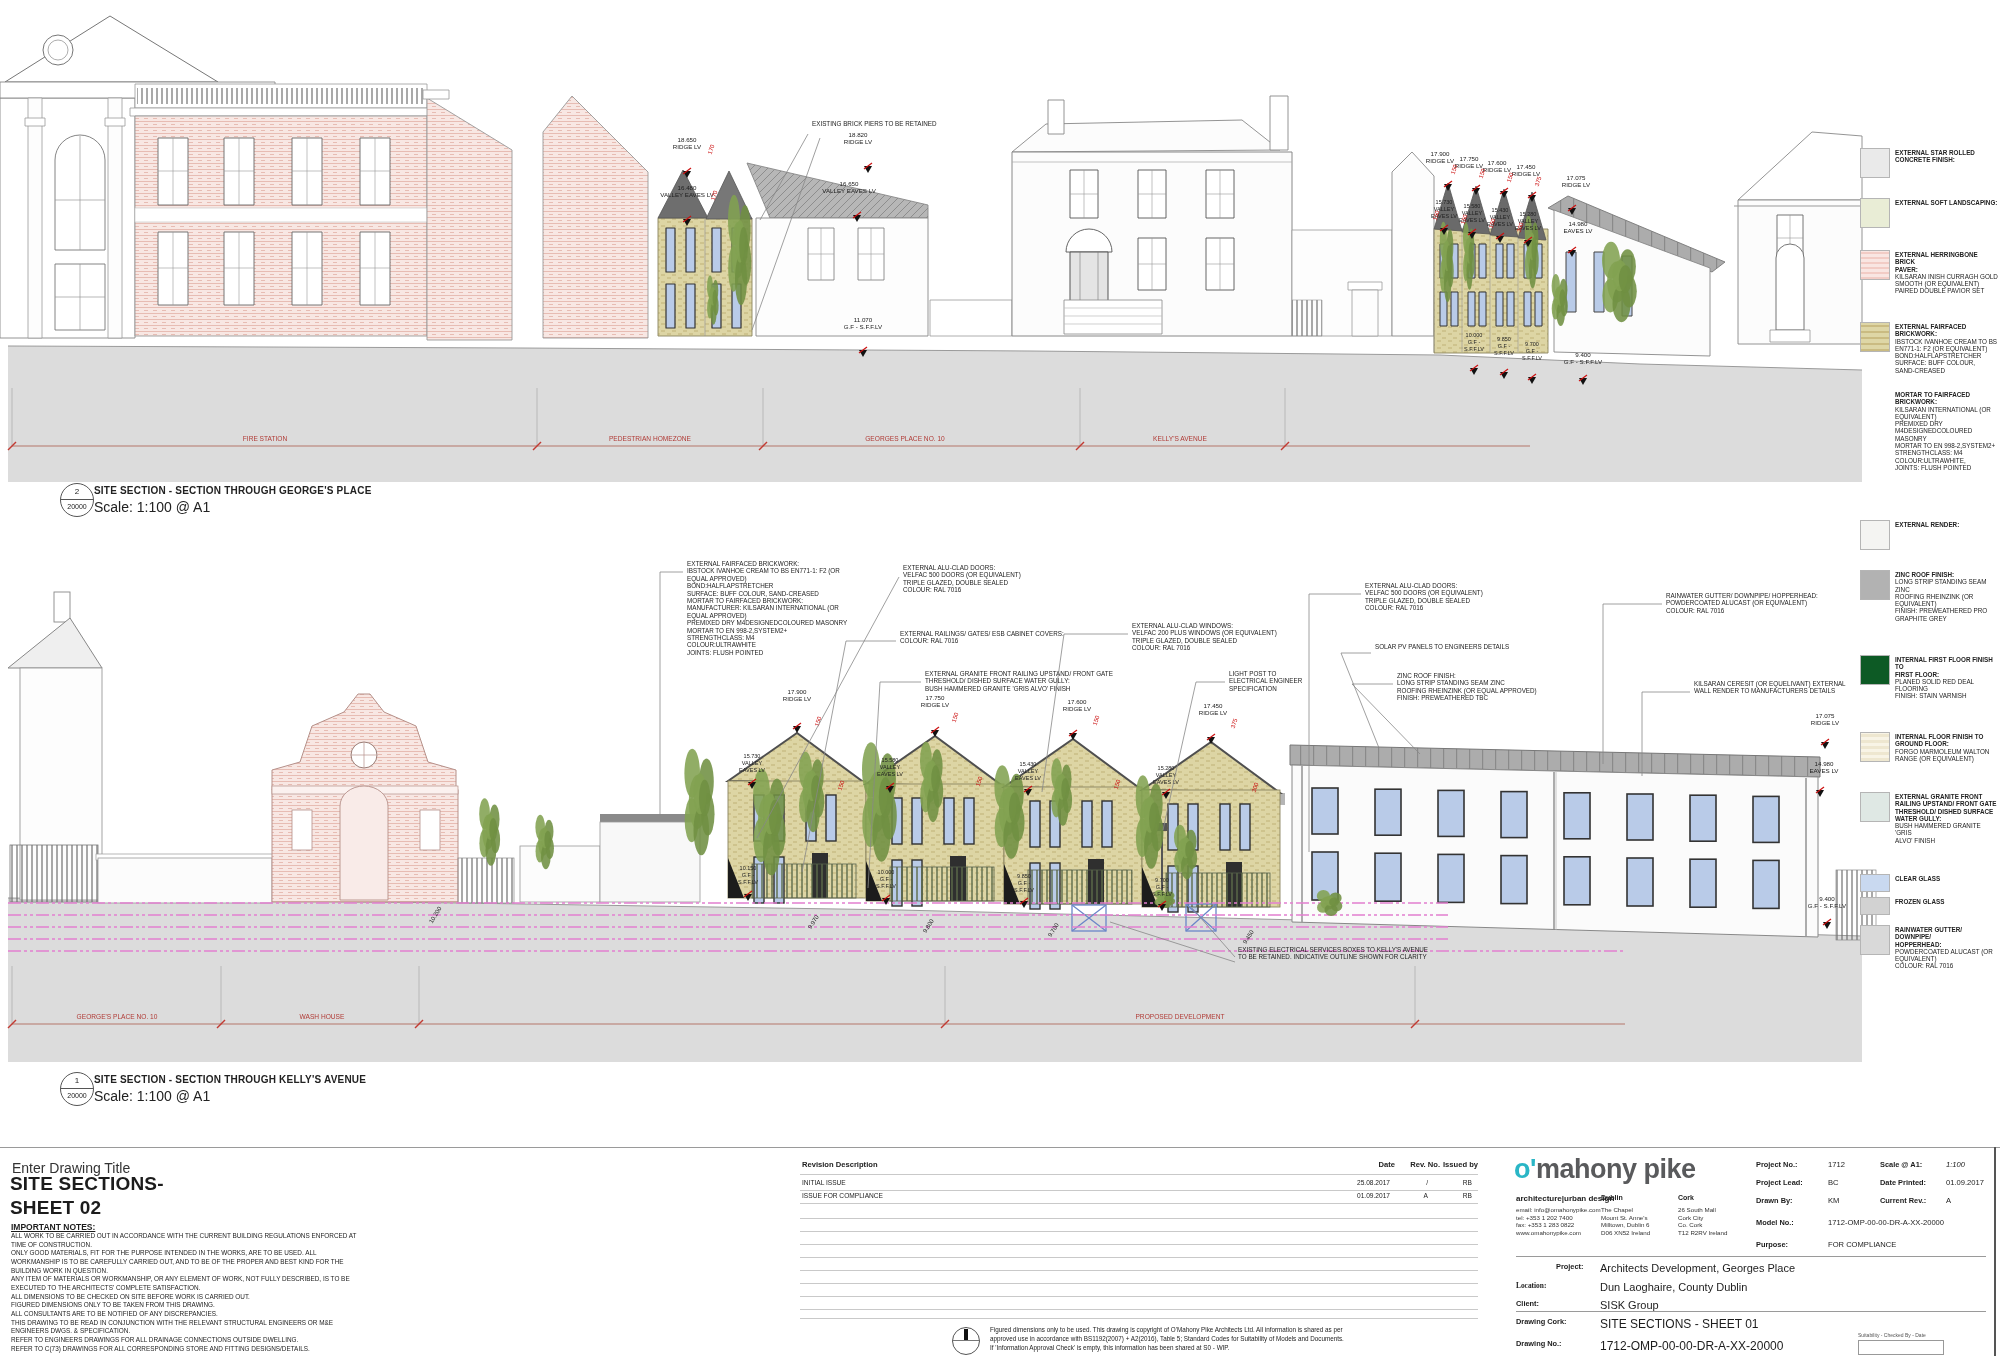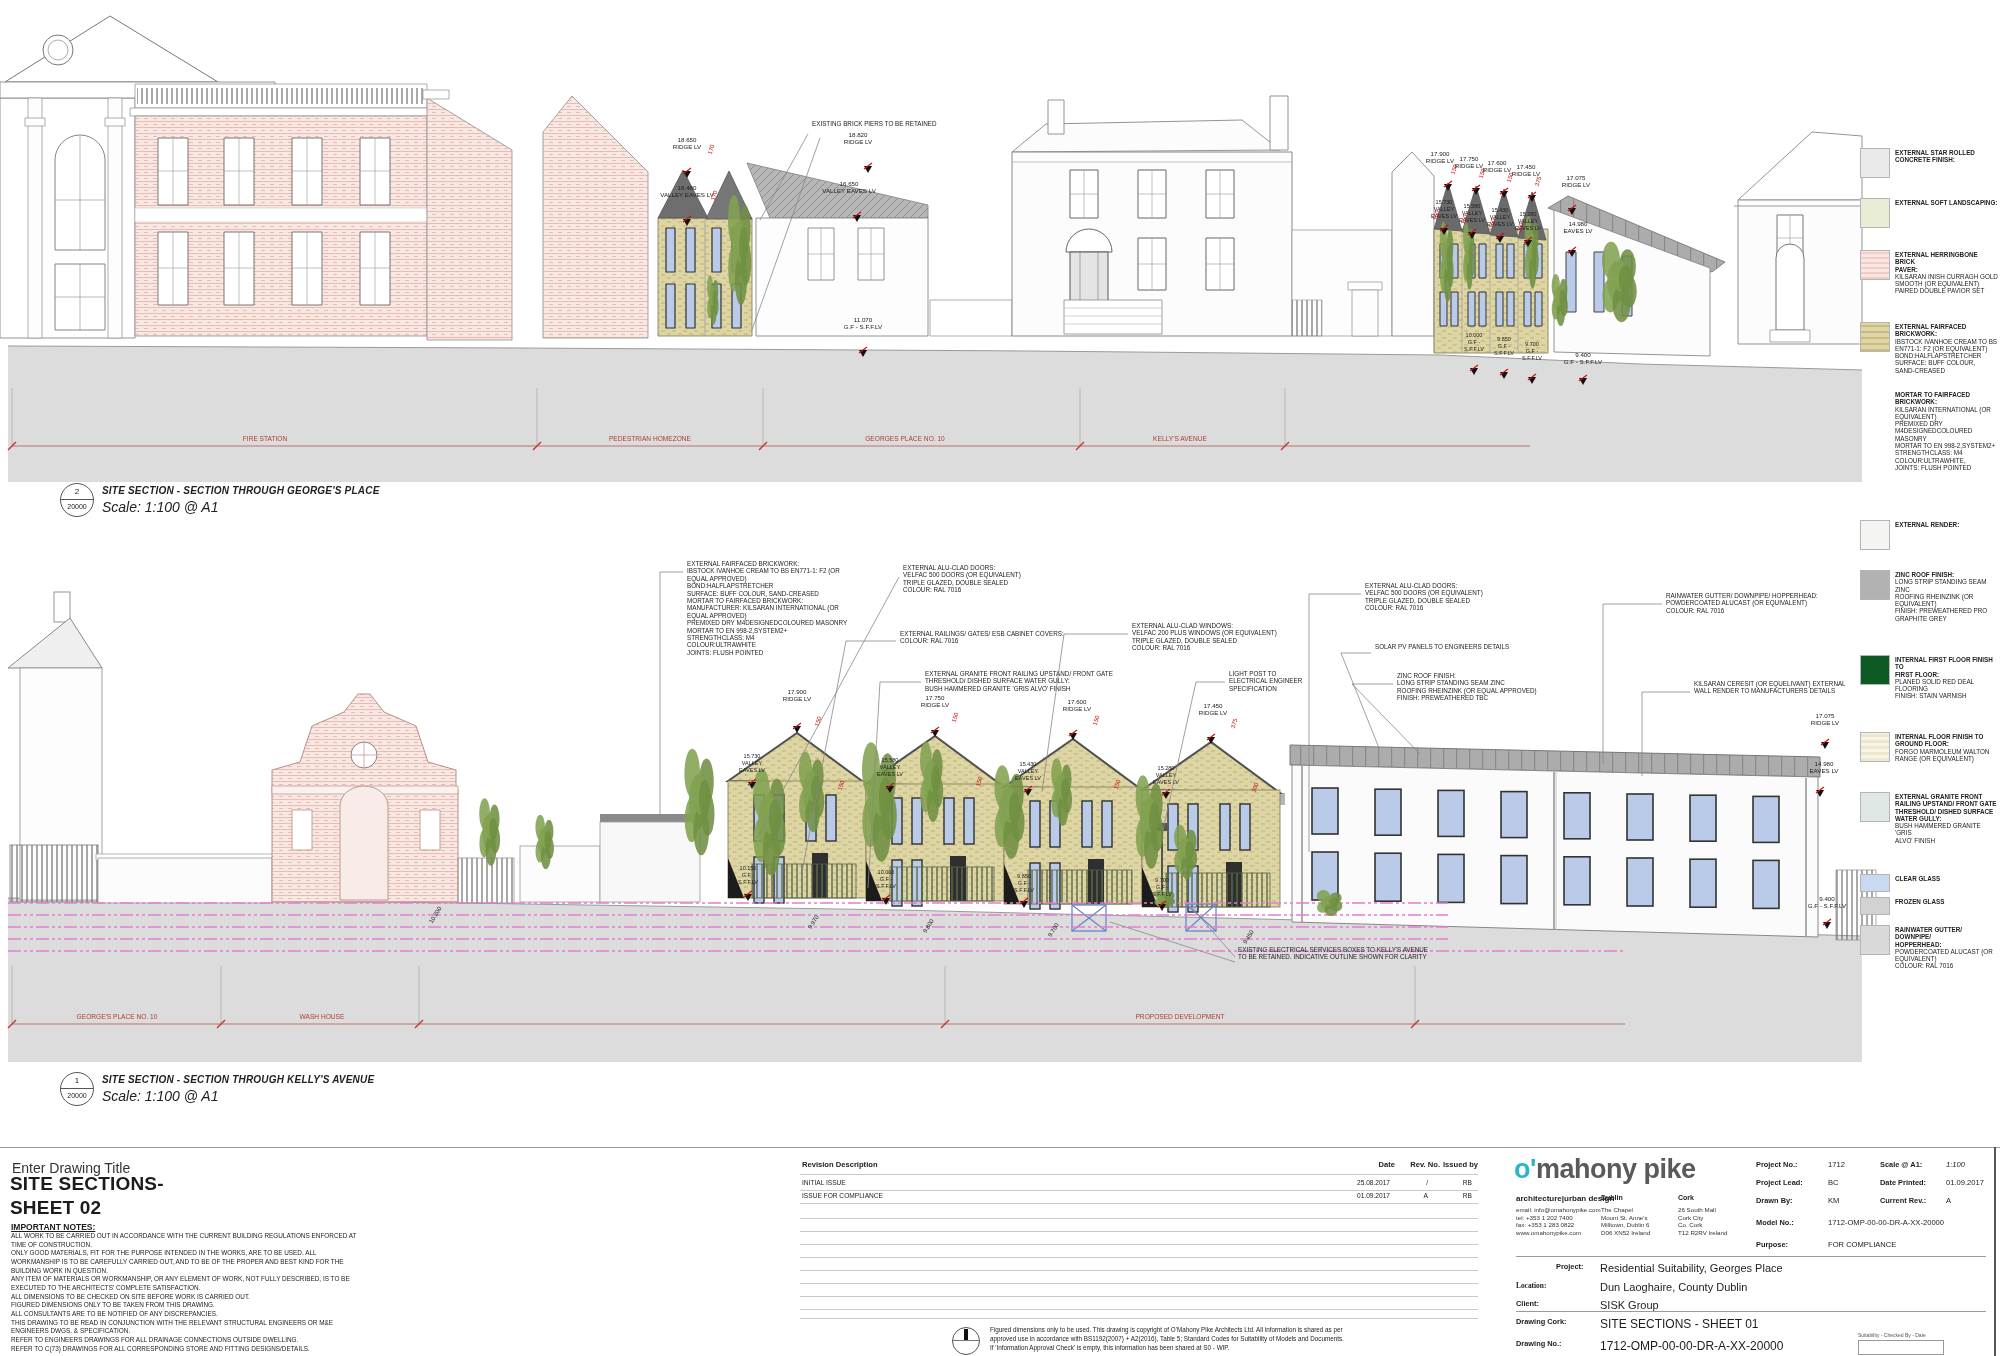--- a/index.html
+++ b/index.html
@@ -4,21 +4,21 @@
 <style>
   html,body{margin:0;padding:0;background:#fff;font-family:"Liberation Sans",sans-serif;}
   #sheet{position:relative;width:2000px;height:1356px;background:#fff;overflow:hidden;}
   .abs{position:absolute;}
   .t{position:absolute;white-space:pre;color:#222;}
   
   .caption{position:absolute;display:flex;align-items:flex-start;}
   .cap-circle{width:32px;height:32px;border:1px solid #555;border-radius:50%;text-align:center;font-size:8px;color:#222;flex:0 0 auto;}
   .cap-num{border-bottom:1px solid #555;height:15px;line-height:16px;}
   .cap-den{height:15px;line-height:14px;font-size:7px;}
-  .cap-text{margin-left:8px;margin-top:2px;font-style:italic;}
+  .cap-text{margin-top:2px;}
   .cap-title{font-size:10px;font-weight:bold;color:#222;letter-spacing:.2px;}
   .cap-scale{font-size:14px;color:#222;margin-top:3px;}
   
   #legend{position:absolute;left:1858px;top:0;width:142px;height:1000px;}
   .lg-item{position:absolute;left:0;}
   .lg-swatch{position:absolute;left:2px;top:0;width:30px;height:30px;border:1px solid #b5b5b5;box-sizing:border-box;}
   .lg-text{position:absolute;left:37px;top:1px;width:104px;font-size:6.3px;line-height:7.3px;color:#222;}
   .lg-title{font-weight:bold;}
   .sw-concrete{background:#eaeaea;}
   .sw-landscaping{background:#e9edd6;}
@@ -918,21 +918,21 @@
       <div class="t fm-label" style="left: 1880px; top: 1160px;">Scale @ A1:</div>
       <div class="t fm-value" style="left: 1946px; top: 1160px; font-style: italic;">1:100</div>
       <div class="t fm-label" style="left: 1880px; top: 1178px;">Date Printed:</div>
       <div class="t fm-value" style="left: 1946px; top: 1178px;">01.09.2017</div>
       <div class="t fm-label" style="left: 1880px; top: 1196px;">Current Rev.:</div>
       <div class="t fm-value" style="left: 1946px; top: 1196px;">A</div>
     </div>
 <div class="tb-line" style="left:1516px;top:1256px;width:470px;height:1px"></div>
 <div id="project-fields">
       <div class="t fm-label" style="left: 1516px; top: 1262px; padding-left: 40px;">Project:</div>
-      <div class="t proj-value" style="left: 1600px; top: 1262px;">Residential Suitability, Georges Place</div>
+      <div class="t proj-value" style="left: 1600px; top: 1262px;">Architects Development, Georges Place</div>
       <div class="t fm-label" style="left: 1516px; top: 1281px; font-family: Liberation Serif, serif;">Location:</div>
       <div class="t proj-value" style="left: 1600px; top: 1281px;">Dun Laoghaire, County Dublin</div>
       <div class="t fm-label" style="left: 1516px; top: 1299px;">Client:</div>
       <div class="t proj-value" style="left: 1600px; top: 1299px;">SISK Group</div>
     </div>
 <div class="tb-line" style="left:1516px;top:1311px;width:470px;height:1px"></div>
 <div id="drawing-fields">
       <div class="t fm-label" style="left: 1516px; top: 1317px;">Drawing Cork:</div>
       <div class="t dwg-value" style="left: 1600px; top: 1317px;">SITE SECTIONS - SHEET 01</div>
       <div class="t fm-label" style="left: 1516px; top: 1339px;">Drawing No.:</div>

